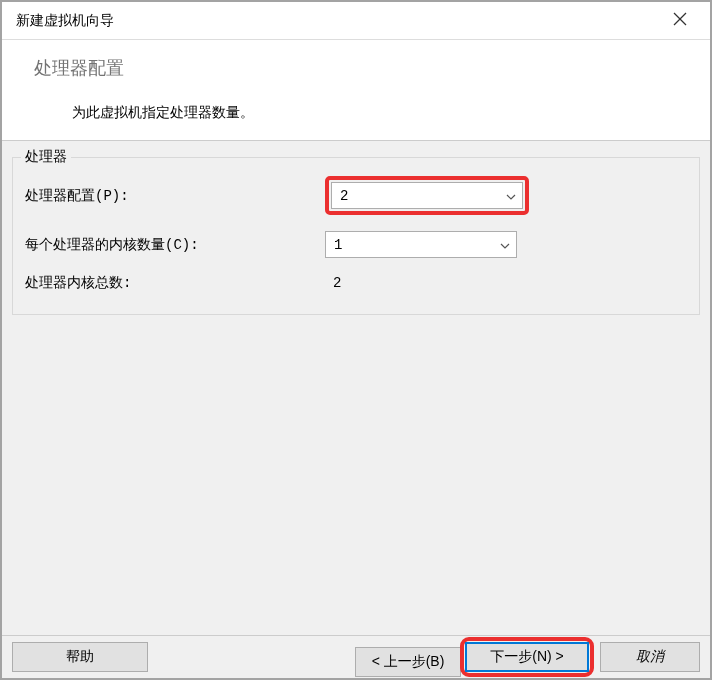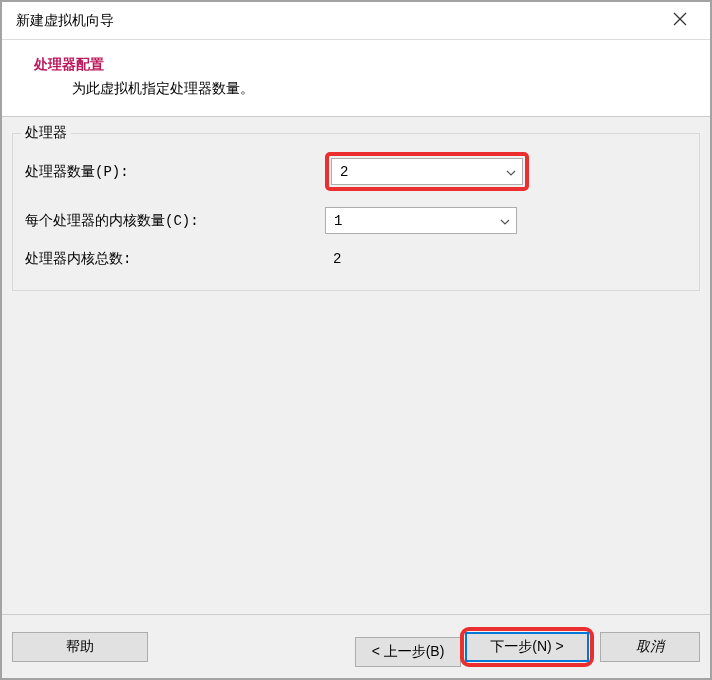--- a/index.html
+++ b/index.html
@@ -50,30 +50,30 @@
     .close-btn svg {
       width: 14px;
       height: 14px;
     }
     .header-section {
       background: #ffffff;
       padding: 16px 14px 18px 14px;
       border-bottom: 1px solid #ccc;
     }
     .header-title {
-      font-weight: bold;
-      font-size: 14px;
-      color: #be185d;
+      font-weight: normal;
+      font-size: 18px;
+      color: #737373;
       padding-left: 18px;
     }
     .header-subtitle {
       font-size: 14px;
       color: #000;
       padding-left: 56px;
-      margin-top: 6px;
+      margin-top: 24px;
     }
     .content-area {
       flex: 1;
       padding: 16px 10px;
       background: #f0f0f0;
       font-family: Liberation Mono, monospace;
     }
     .groupbox {
       border: 1px solid #d8d8d8;
       padding: 18px 12px 22px 12px;
@@ -126,21 +126,21 @@
       border-radius: 5px;
       padding: 2px;
       display: inline-block;
     }
     .static-value {
       font-size: 14px;
       color: #000;
       padding-left: 8px;
     }
     .button-bar {
-      height: 64px;
+      height: 43px;
       display: flex;
       align-items: center;
       padding: 0 10px;
       border-top: 1px solid #ccc;
       background: #f0f0f0;
     }
     .btn {
       height: 30px;
       min-width: 106px;
       background: #e1e1e1;
@@ -213,21 +213,21 @@
   <div class="header-section">
     <div class="header-title">处理器配置</div>
     <div class="header-subtitle">为此虚拟机指定处理器数量。</div>
   </div>
 
   <div class="content-area">
     <div class="groupbox">
       <div class="groupbox-legend">处理器</div>
 
       <div class="form-row">
-        <div class="form-label">处理器数量(P):</div>
+        <div class="form-label">处理器配置(P):</div>
         <div class="form-control-wrap">
           <div class="highlight-red">
             <div class="dropdown">
               <span>2</span>
               <span class="dropdown-chevron">
                 <svg viewBox="0 0 10 6">
                     <polyline points="1,1 5,5 9,1" fill="none" stroke="#555" stroke-width="1.2"></polyline>
                   </svg>
               </span>
             </div>

